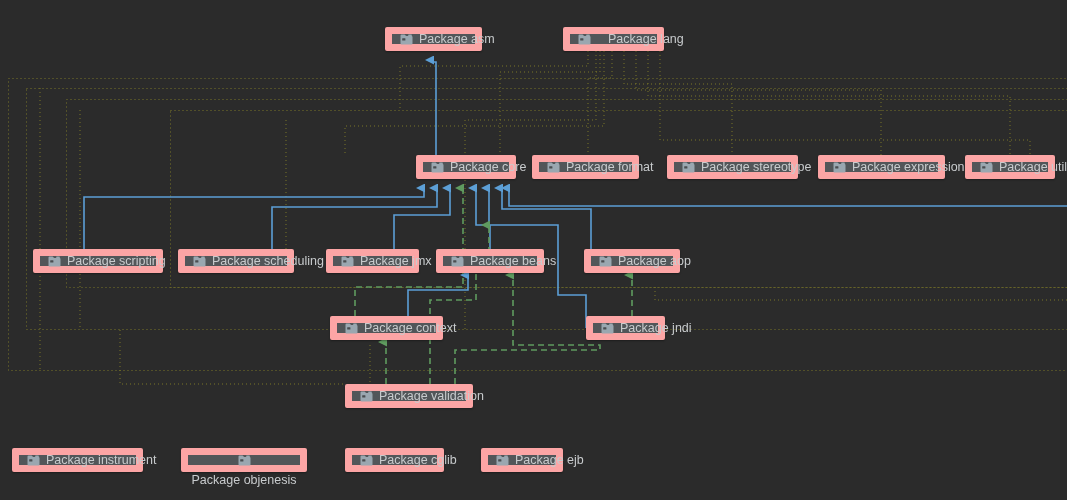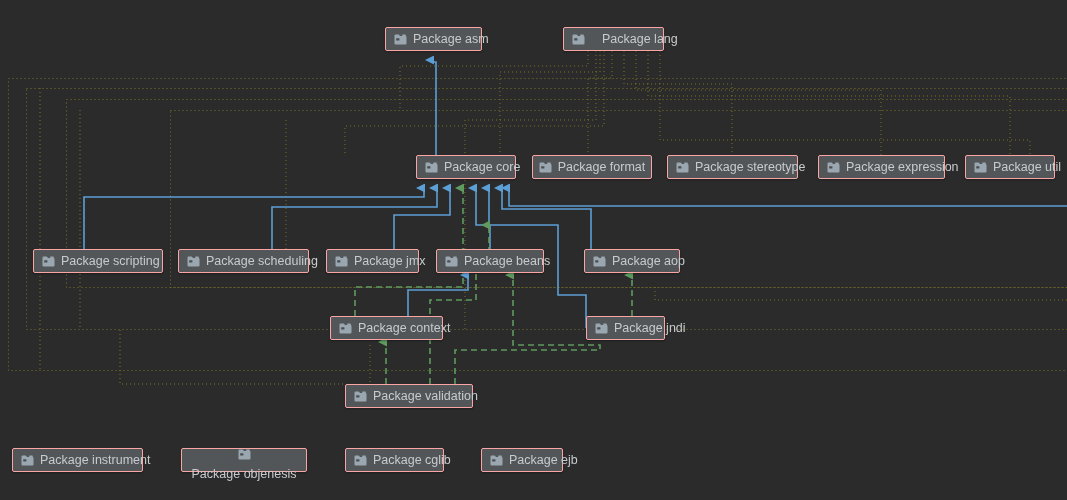--- a/index.html
+++ b/index.html
@@ -10,21 +10,21 @@
   #diagram{position:absolute;inset:0;width:1067px;height:500px;}
   svg.edges{position:absolute;left:0;top:0;width:1067px;height:500px;pointer-events:none;}
 
   .node{
     position:absolute;
     display:flex;align-items:center;gap:6px;
     height:24px;
     padding:0 8px 0 8px;
     box-sizing:border-box;
     background:#525659;
-    border:1px solid #fca5a5;
+    border:7px solid #fca5a5;
     border-radius:2px;
     color:#c8cbcd;
     font-size:12.5px;
     line-height:1;
     white-space:nowrap;
     box-shadow:0 1px 2px rgba(0,0,0,.35);
   }
   .node .label{color:#c8cbcd;}
   .folder{
     width:13px;height:11px;flex:0 0 13px;position:relative;
@@ -129,21 +129,21 @@
       <div class="node" style="left: 416px; top: 155px; width: 100px;">
         <span class="folder">
           <svg width="13" height="11" viewBox="0 0 13 11" xmlns="http://www.w3.org/2000/svg">
             <path d="M0.5 1.5 a1 1 0 0 1 1-1 H4.6 L6.1 2 H11.5 a1 1 0 0 1 1 1 V9.5 a1 1 0 0 1 -1 1 H1.5 a1 1 0 0 1 -1 -1 Z" fill="#9aa7b0"></path>
             <rect x="8.2" y="0.6" width="3.6" height="2.6" rx="0.5" fill="#9aa7b0"></rect>
             <rect x="2.2" y="4.2" width="3.2" height="2.4" rx="0.4" fill="#4a4e51"></rect>
           </svg>
         </span>
         <span class="label">Package core</span>
       </div>
-      <div class="node" style="left: 532px; top: 155px; width: 120px; justify-content: center;">
+      <div class="node" style="left: 532px; top: 155px; width: 107px;">
         <span class="folder">
           <svg width="13" height="11" viewBox="0 0 13 11" xmlns="http://www.w3.org/2000/svg">
             <path d="M0.5 1.5 a1 1 0 0 1 1-1 H4.6 L6.1 2 H11.5 a1 1 0 0 1 1 1 V9.5 a1 1 0 0 1 -1 1 H1.5 a1 1 0 0 1 -1 -1 Z" fill="#9aa7b0"></path>
             <rect x="8.2" y="0.6" width="3.6" height="2.6" rx="0.5" fill="#9aa7b0"></rect>
             <rect x="2.2" y="4.2" width="3.2" height="2.4" rx="0.4" fill="#4a4e51"></rect>
           </svg>
         </span>
         <span class="label">Package format</span>
       </div>
       <div class="node" style="left: 667px; top: 155px; width: 131px;">
@@ -179,21 +179,21 @@
       <div class="node" style="left: 33px; top: 249px; width: 130px;">
         <span class="folder">
           <svg width="13" height="11" viewBox="0 0 13 11" xmlns="http://www.w3.org/2000/svg">
             <path d="M0.5 1.5 a1 1 0 0 1 1-1 H4.6 L6.1 2 H11.5 a1 1 0 0 1 1 1 V9.5 a1 1 0 0 1 -1 1 H1.5 a1 1 0 0 1 -1 -1 Z" fill="#9aa7b0"></path>
             <rect x="8.2" y="0.6" width="3.6" height="2.6" rx="0.5" fill="#9aa7b0"></rect>
             <rect x="2.2" y="4.2" width="3.2" height="2.4" rx="0.4" fill="#4a4e51"></rect>
           </svg>
         </span>
         <span class="label">Package scripting</span>
       </div>
-      <div class="node" style="left: 178px; top: 249px; width: 131px;">
+      <div class="node" style="left: 178px; top: 249px; width: 116px;">
         <span class="folder">
           <svg width="13" height="11" viewBox="0 0 13 11" xmlns="http://www.w3.org/2000/svg">
             <path d="M0.5 1.5 a1 1 0 0 1 1-1 H4.6 L6.1 2 H11.5 a1 1 0 0 1 1 1 V9.5 a1 1 0 0 1 -1 1 H1.5 a1 1 0 0 1 -1 -1 Z" fill="#9aa7b0"></path>
             <rect x="8.2" y="0.6" width="3.6" height="2.6" rx="0.5" fill="#9aa7b0"></rect>
             <rect x="2.2" y="4.2" width="3.2" height="2.4" rx="0.4" fill="#4a4e51"></rect>
           </svg>
         </span>
         <span class="label">Package scheduling</span>
       </div>
       <div class="node" style="left: 326px; top: 249px; width: 93px;">

